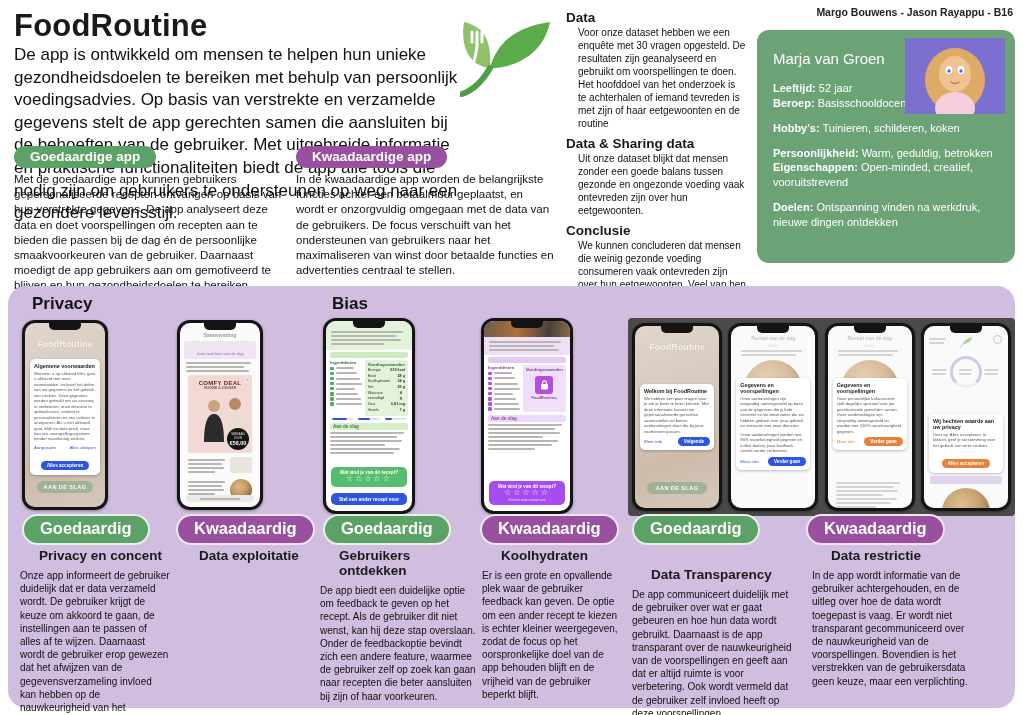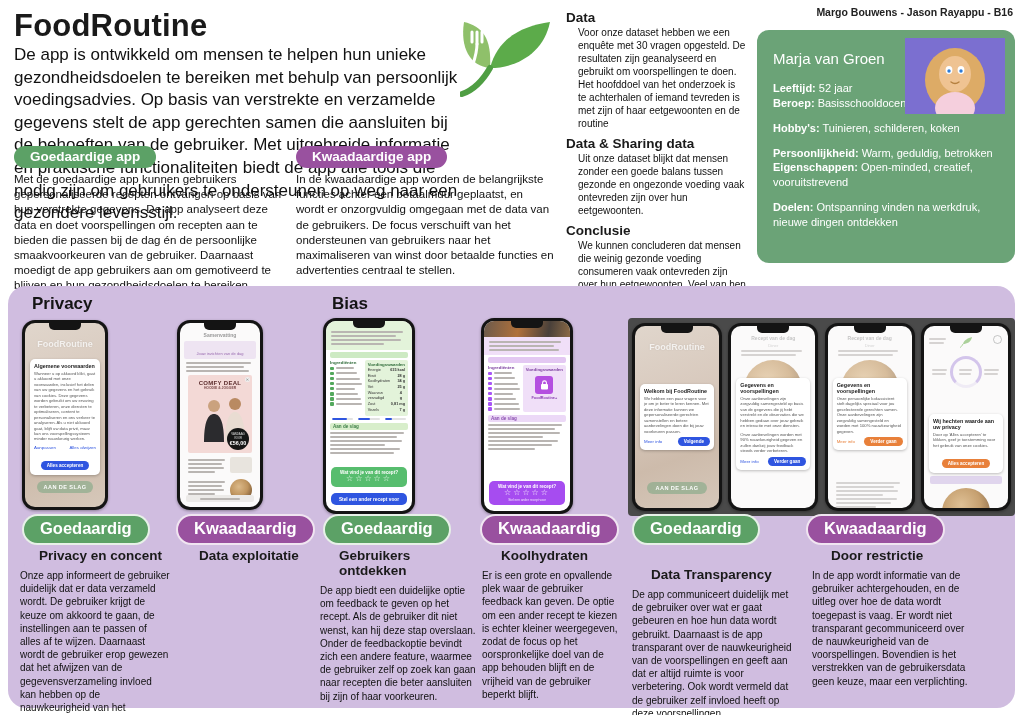--- a/index.html
+++ b/index.html
@@ -556,17 +556,17 @@
   </div>
   <div class="abs" style="left:482px;top:548px;width:140px;">
     <p class="blkT">Koolhydraten</p>
     <p class="blkP">Er is een grote en opvallende plek waar de gebruiker feedback kan geven. De optie om een ander recept te kiezen is echter kleiner weergegeven, zodat de focus op het oorspronkelijke doel van de app behouden blijft en de vrijheid van de gebruiker beperkt blijft.</p>
   </div>
   <div class="abs" style="left:632px;top:548px;width:163px;margin-top:19px;">
     <p class="blkT">Data Transparency</p>
     <p class="blkP">De app communiceert duidelijk met de gebruiker over wat er gaat gebeuren en hoe hun data wordt gebruikt. Daarnaast is de app transparant over de nauwkeurigheid van de voorspellingen en geeft aan dat er altijd ruimte is voor verbetering. Ook wordt vermeld dat de gebruiker zelf invloed heeft op deze voorspellingen.</p>
   </div>
   <div class="abs" style="left:812px;top:548px;width:163px;">
-    <p class="blkT">Door restrictie</p>
+    <p class="blkT">Data restrictie</p>
     <p class="blkP">In de app wordt informatie van de gebruiker achtergehouden, en de uitleg over hoe de data wordt toegepast is vaag. Er wordt niet transparant gecommuniceerd over de nauwkeurigheid van de voorspellingen. Bovendien is het verstrekken van de gebruikersdata geen keuze, maar een verplichting.</p>
   </div>
 
 </div>
 
 </body></html>

